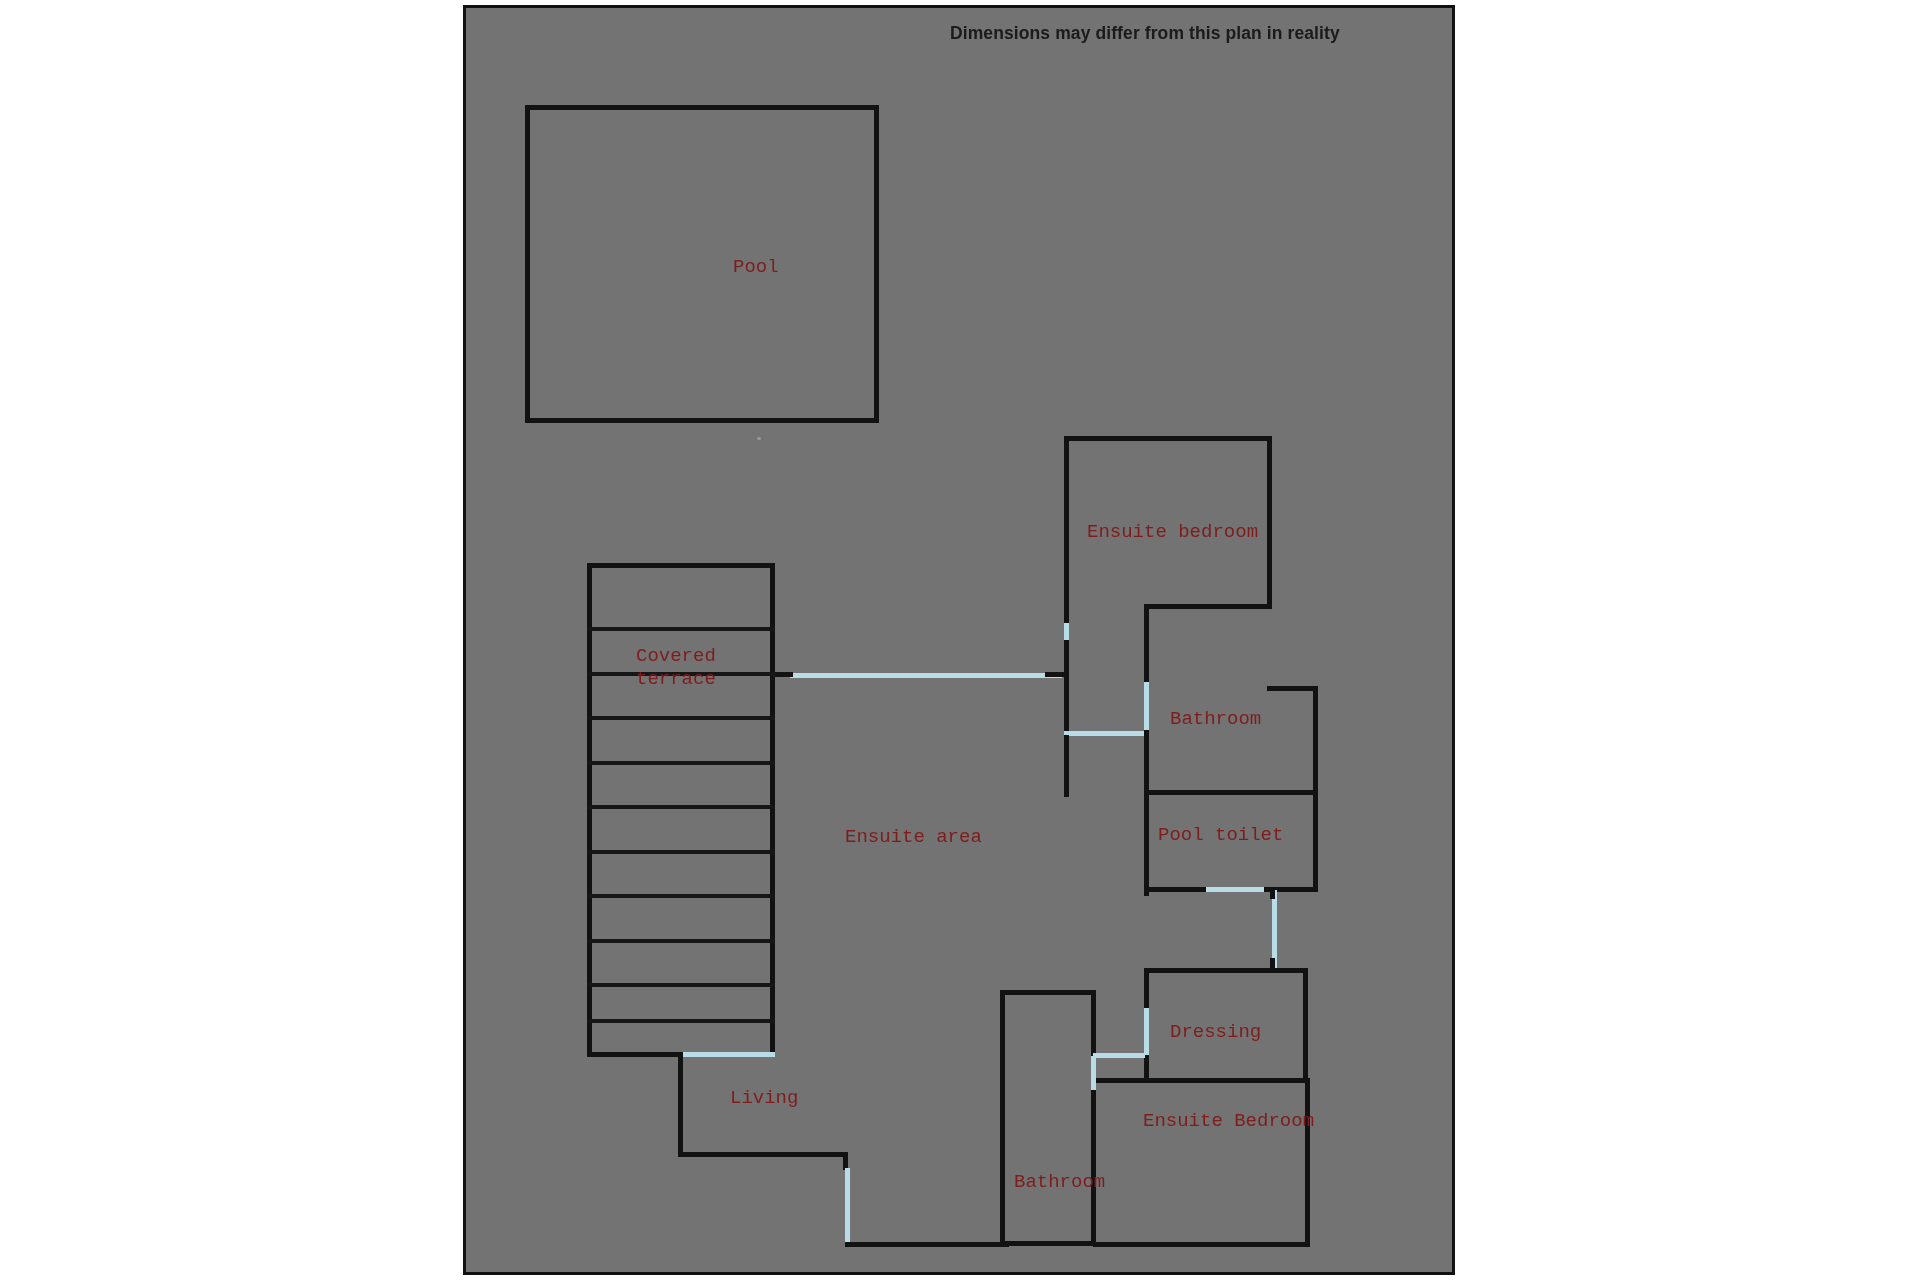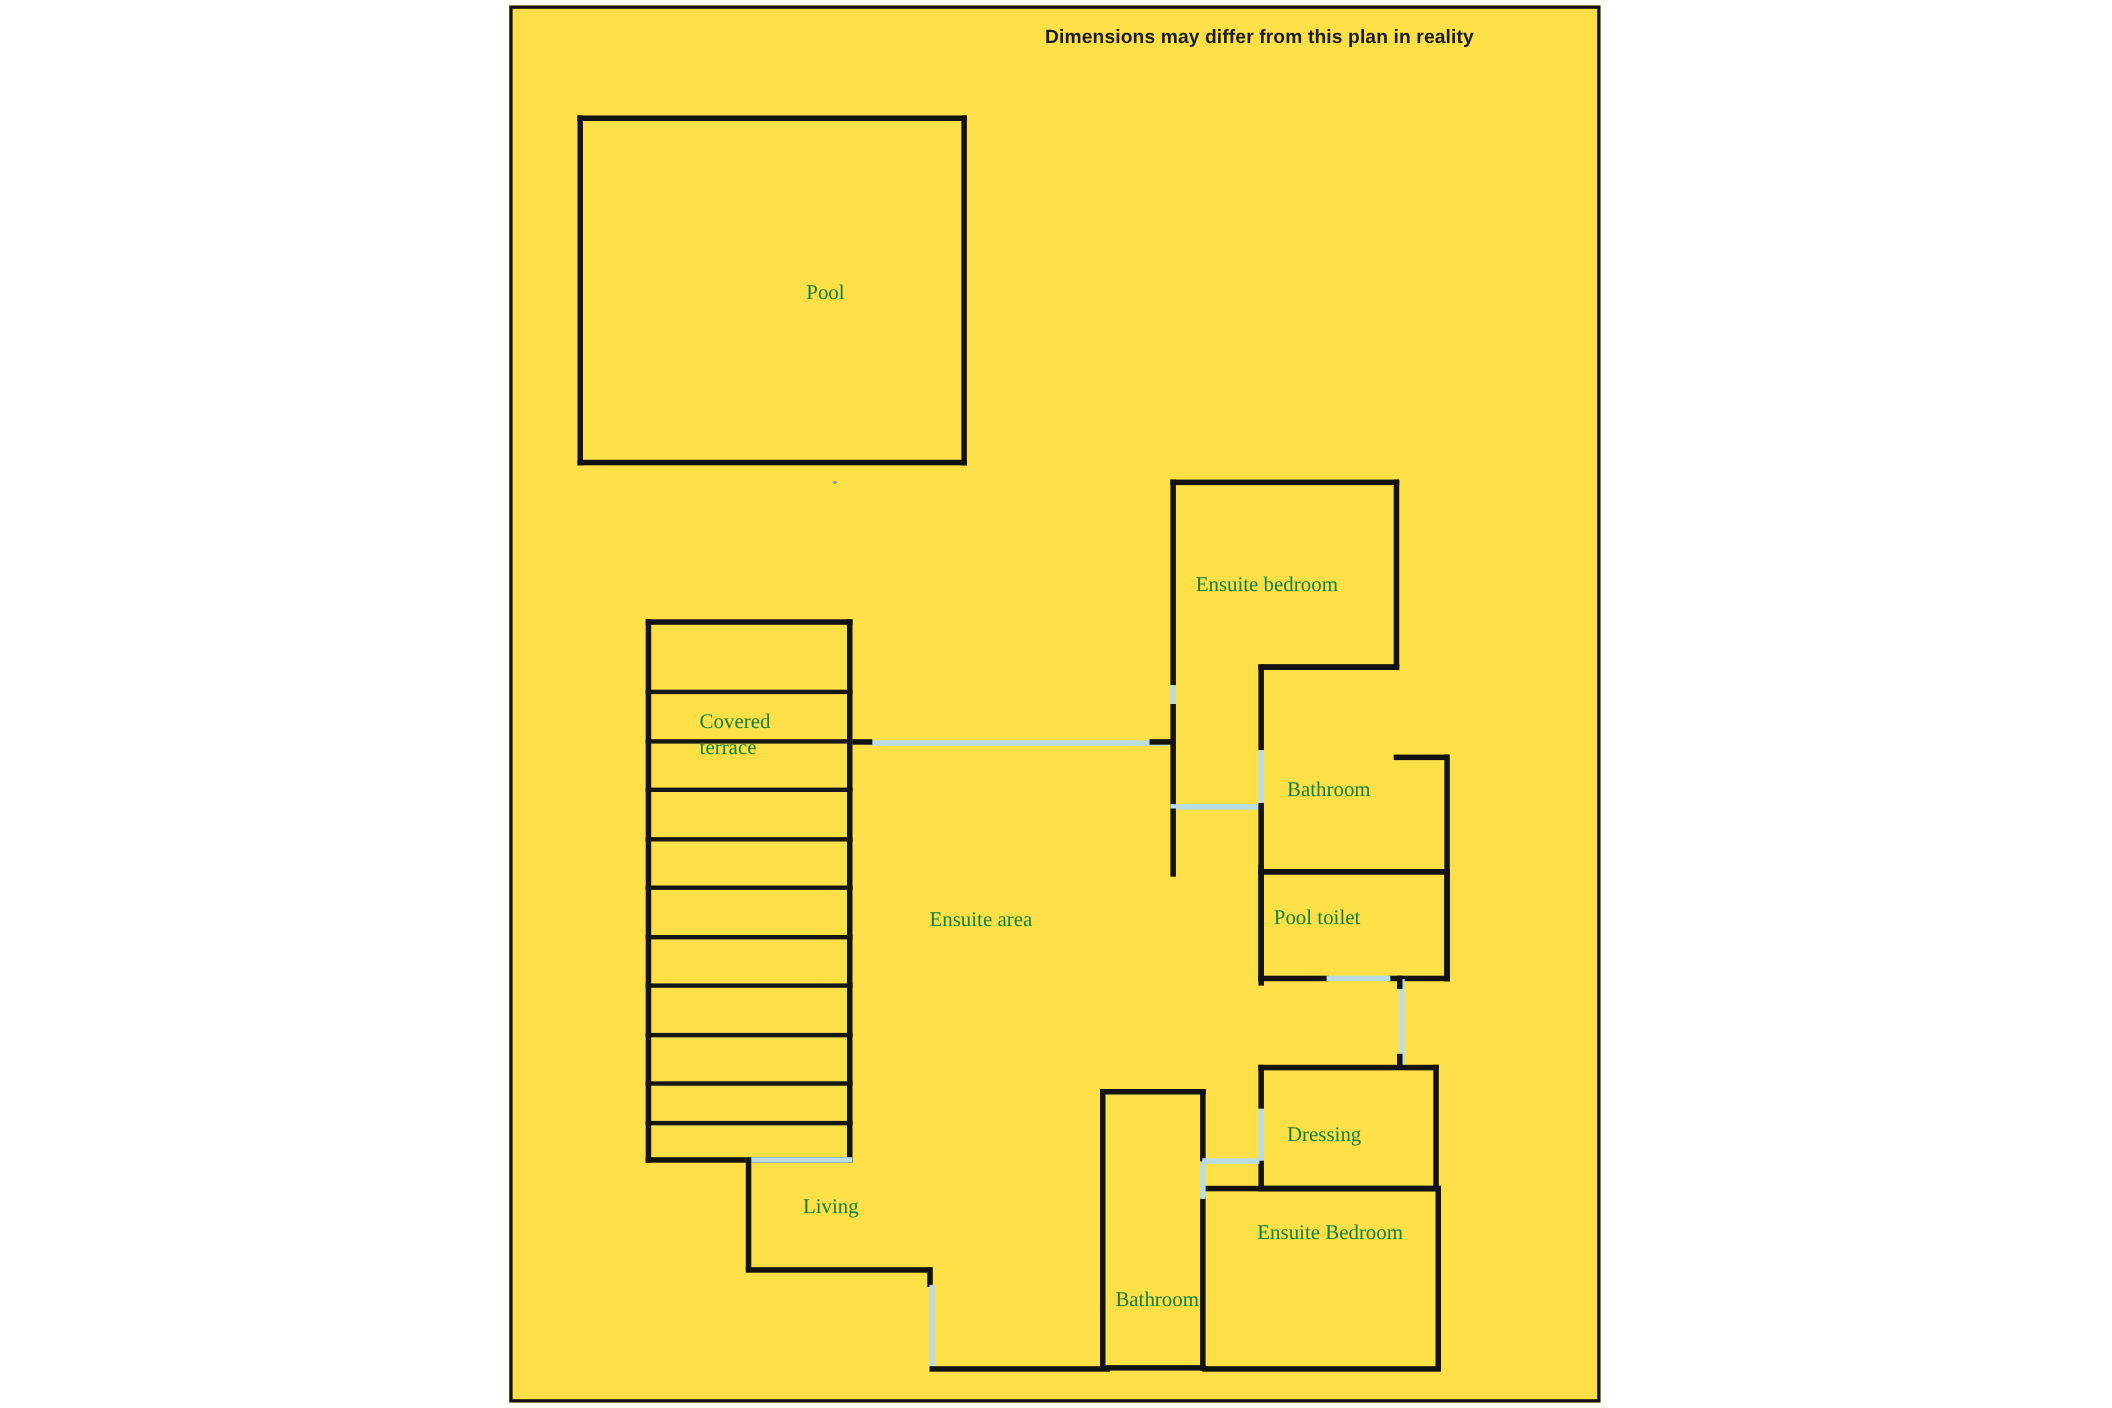--- a/index.html
+++ b/index.html
@@ -22,21 +22,21 @@
 
   
   #plan-frame {
     position: absolute;
     left: 463px;
     top: 5px;
     width: 992px;
     height: 1270px;
     border: 3px solid #111111;
     box-sizing: border-box;
-    background: #fde047;
+    background: #737373;
   }
 
   #disclaimer-note {
     position: absolute;
     left: 484px;
     top: 15px;
     font-size: 17.5px;
     font-weight: bold;
     color: #1b1b1b;
     letter-spacing: 0.1px;
@@ -65,23 +65,23 @@
     width: 5px;
   }
   .slat {
     position: absolute;
     background: #161616;
     height: 4px;
   }
   .room-label {
     position: absolute;
     font-size: 19px;
-    color: #15803d;
+    color: #7f1d1d;
     white-space: nowrap;
-    font-family: Liberation Serif, serif;
+    font-family: Liberation Mono, monospace;
   }
   .room-label.two-line {
     line-height: 23px;
     white-space: normal;
     text-align: left;
   }
   .speck {
     position: absolute;
     width: 4px;
     height: 3px;

